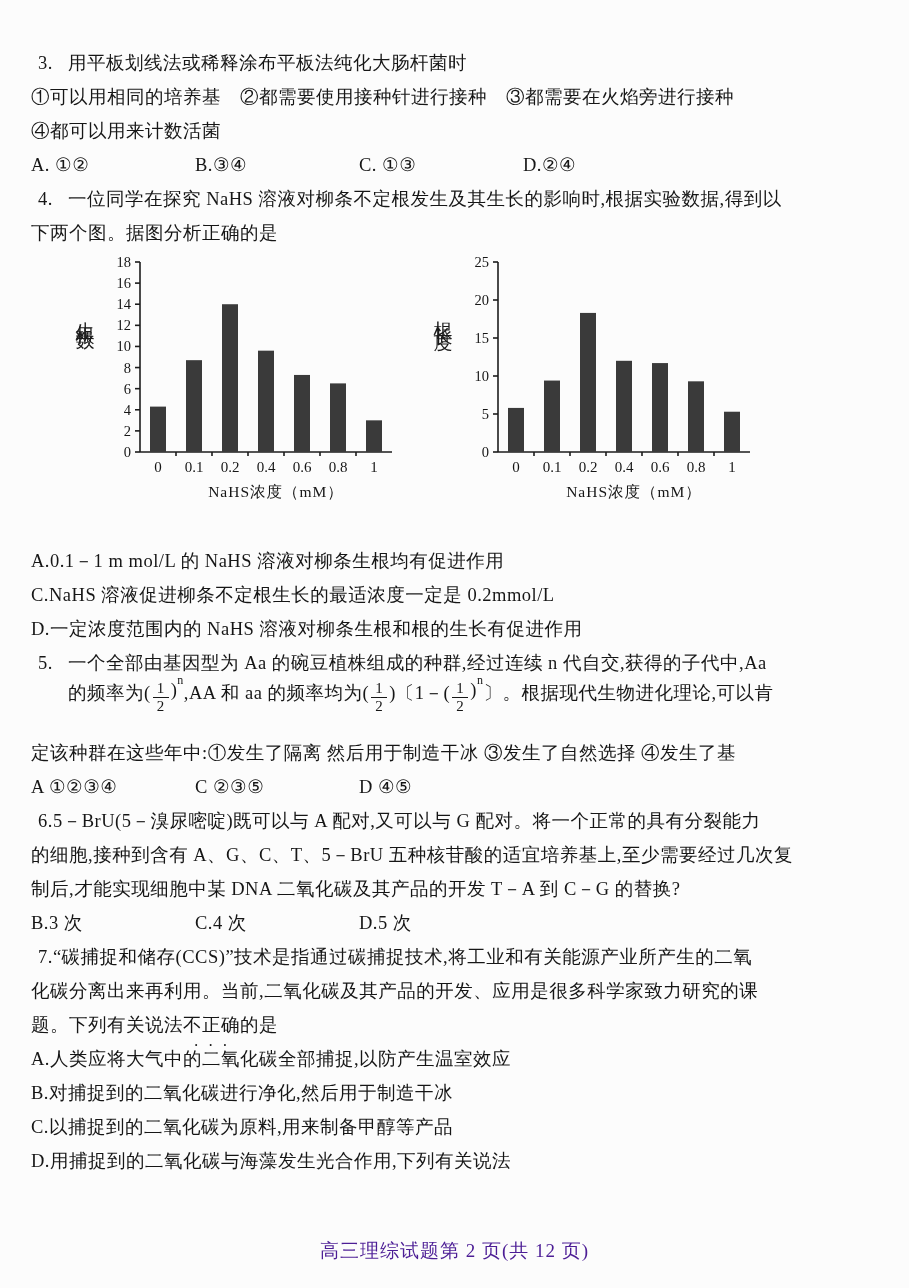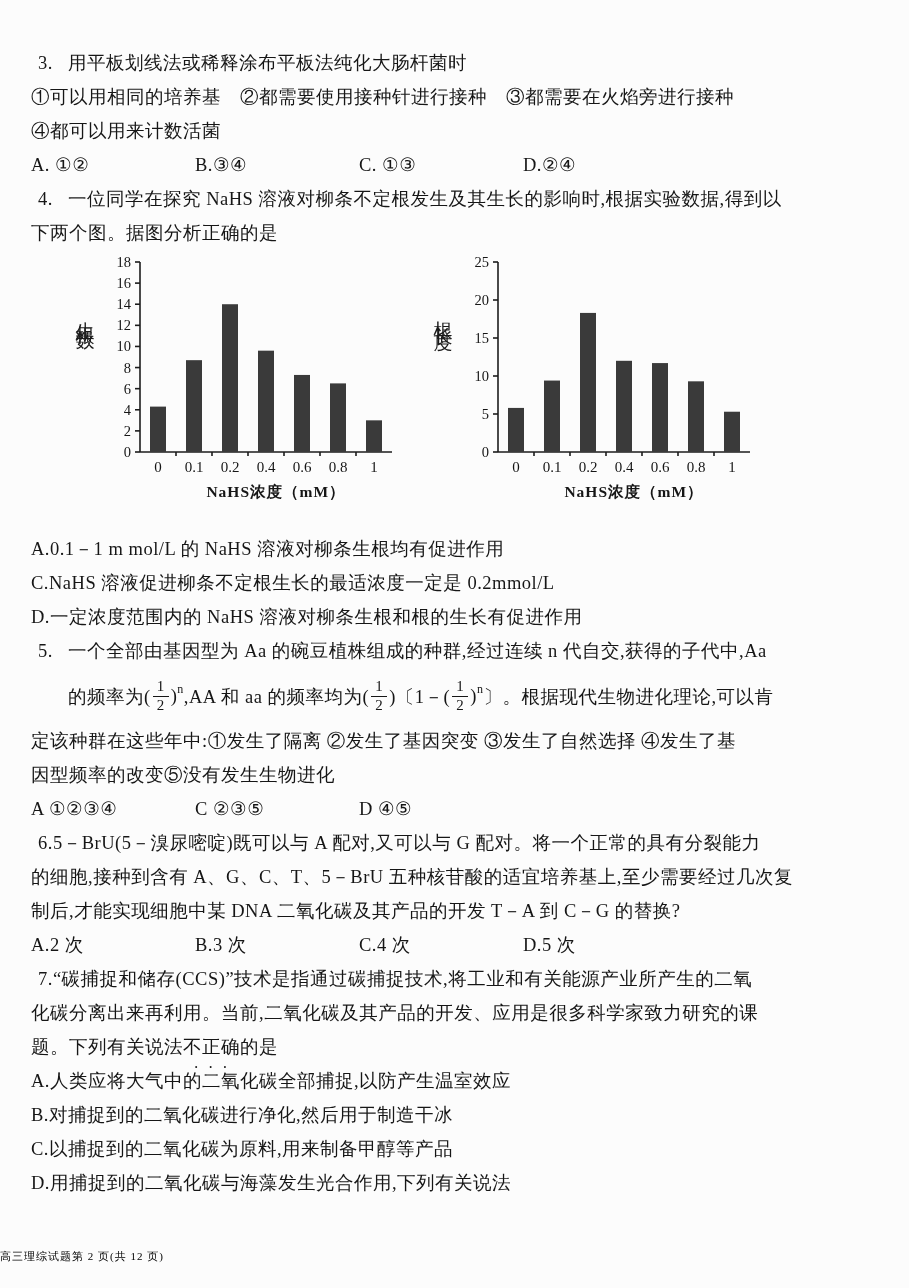--- a/index.html
+++ b/index.html
@@ -23,39 +23,39 @@
   .options-row .opt:last-child { width:auto; }
 
   
   .charts-row { display:flex; margin-left:70px; gap:28px; margin-top:4px; height:258px; }
   .chart { position:relative; width:330px; padding-left:26px; }
   .chart-ylabel {
     position:absolute; left:2px; top:52px;
     writing-mode:vertical-rl; text-orientation:upright;
     font-size:19px; letter-spacing:5px; color:#1a1a1a;
   }
-  .chart-xlabel { padding-left:56px; text-align:center; font-size:15.5px; letter-spacing:1px; margin-top:2px;font-weight:bold; }
+  .chart-xlabel { padding-left:56px; text-align:center; font-size:15.5px; letter-spacing:1px; margin-top:2px; }
   .chart svg { display:block; }
 
   
-  .formula-line { display:flex; align-items:center; height:56px; padding-left:68px; letter-spacing:0.5px; }
+  .formula-line { display:flex; height:56px; padding-left:68px; letter-spacing:0.5px; }
   .frac { display:inline-flex; flex-direction:column; align-items:center; vertical-align:middle; margin:0 2px; line-height:1.15; font-size:15px; }
   .frac .fnum { border-bottom:1.5px solid #161616; padding:0 4px; }
   .frac .fden { padding:0 4px; }
   .sup { font-size:12px; position:relative; top:-7px; }
 
   
   .emph { position:relative; display:inline-block; }
   .emph::after {
     content:"\00B7\2002\00B7\2002\00B7";
     position:absolute; left:50%; transform:translateX(-52%);
     top:21px; font-size:16px; color:#161616; white-space:nowrap;
   }
 
-  .footer { position:absolute; left:0; right:0; bottom:24px; text-align:left; font-size:11px; letter-spacing:1px; color:#000000; }
+  .footer { position:absolute; left:0; right:0; bottom:24px; text-align:center; font-size:19px; letter-spacing:1px; color:#4c1d95; }
 </style>
 </head>
 <body>
 
 <div class="page">
   <div class="content">
 
     <section>
       <div class="line num-line"><span class="qnum">3.</span><span>用平板划线法或稀释涂布平板法纯化大肠杆菌时</span></div>
       <div class="line">①可以用相同的培养基　②都需要使用接种针进行接种　③都需要在火焰旁进行接种</div>
@@ -160,21 +160,21 @@
                 <rect x="234" y="127.32" width="16" height="70.68" fill="#3a3a3a"></rect>
                 <text x="242" y="218" text-anchor="middle" font-size="15" fill="#161616">0.8</text>
                 <rect x="270" y="157.72" width="16" height="40.28" fill="#3a3a3a"></rect>
                 <text x="278" y="218" text-anchor="middle" font-size="15" fill="#161616">1</text>
               </svg>
             </div>
           <div class="chart-xlabel">NaHS浓度（mM）</div>
         </div>
       </div>
 
-      <div class="line" style="margin-top:20px;">A.0.1－1 m mol/L 的 NaHS 溶液对柳条生根均有促进作用</div>
+      <div class="line" style="margin-top:32px;">A.0.1－1 m mol/L 的 NaHS 溶液对柳条生根均有促进作用</div>
       <div class="line">C.NaHS 溶液促进柳条不定根生长的最适浓度一定是 0.2mmol/L</div>
       <div class="line">D.一定浓度范围内的 NaHS 溶液对柳条生根和根的生长有促进作用</div>
     </section>
 
     <section>
       <div class="line num-line"><span class="qnum">5.</span><span>一个全部由基因型为 Aa 的碗豆植株组成的种群,经过连续 n 代自交,获得的子代中,Aa</span></div>
       <div class="formula-line">
         <span>的频率为(</span>
           <span class="frac">
             <span class="fnum">1</span>
@@ -189,35 +189,33 @@
           </span>
           <span>)〔1－(</span>
           <span class="frac">
             <span class="fnum">1</span>
             <span class="fden">2</span>
           </span>
           <span>)</span>
           <span class="sup">n</span>
           <span>〕。根据现代生物进化理论,可以肯</span>
       </div>
-      <div class="line">定该种群在这些年中:①发生了隔离 ②发生了基因突变 ③发生了自然选择 ④发生了基</div>
-      <div class="line">因型频率的改变⑤没有发生生物进化</div>
+      <div class="line">定该种群在这些年中:①发生了隔离 然后用于制造干冰 ③发生了自然选择 ④发生了基</div>
       <div class="line options-row">
         <span class="opt">A ①②③④</span>
         <span class="opt">C ②③⑤</span>
         <span class="opt">D ④⑤</span>
       </div>
     </section>
 
     <section>
       <div class="line num-line"><span class="qnum" style="min-width:0;">6.</span><span>5－BrU(5－溴尿嘧啶)既可以与 A 配对,又可以与 G 配对。将一个正常的具有分裂能力</span></div>
       <div class="line">的细胞,接种到含有 A、G、C、T、5－BrU 五种核苷酸的适宜培养基上,至少需要经过几次复</div>
       <div class="line">制后,才能实现细胞中某 DNA 二氧化碳及其产品的开发 T－A 到 C－G 的替换?</div>
       <div class="line options-row">
-        <span class="opt">A.2 次</span>
         <span class="opt">B.3 次</span>
         <span class="opt">C.4 次</span>
         <span class="opt">D.5 次</span>
       </div>
     </section>
 
     <section>
       <div class="line num-line"><span class="qnum" style="min-width:0;">7.</span><span>“碳捕捉和储存(CCS)”技术是指通过碳捕捉技术,将工业和有关能源产业所产生的二氧</span></div>
       <div class="line">化碳分离出来再利用。当前,二氧化碳及其产品的开发、应用是很多科学家致力研究的课</div>
       <div class="line"><span>题。下列有关说法</span><span class="emph">不正确</span><span>的是</span></div>

